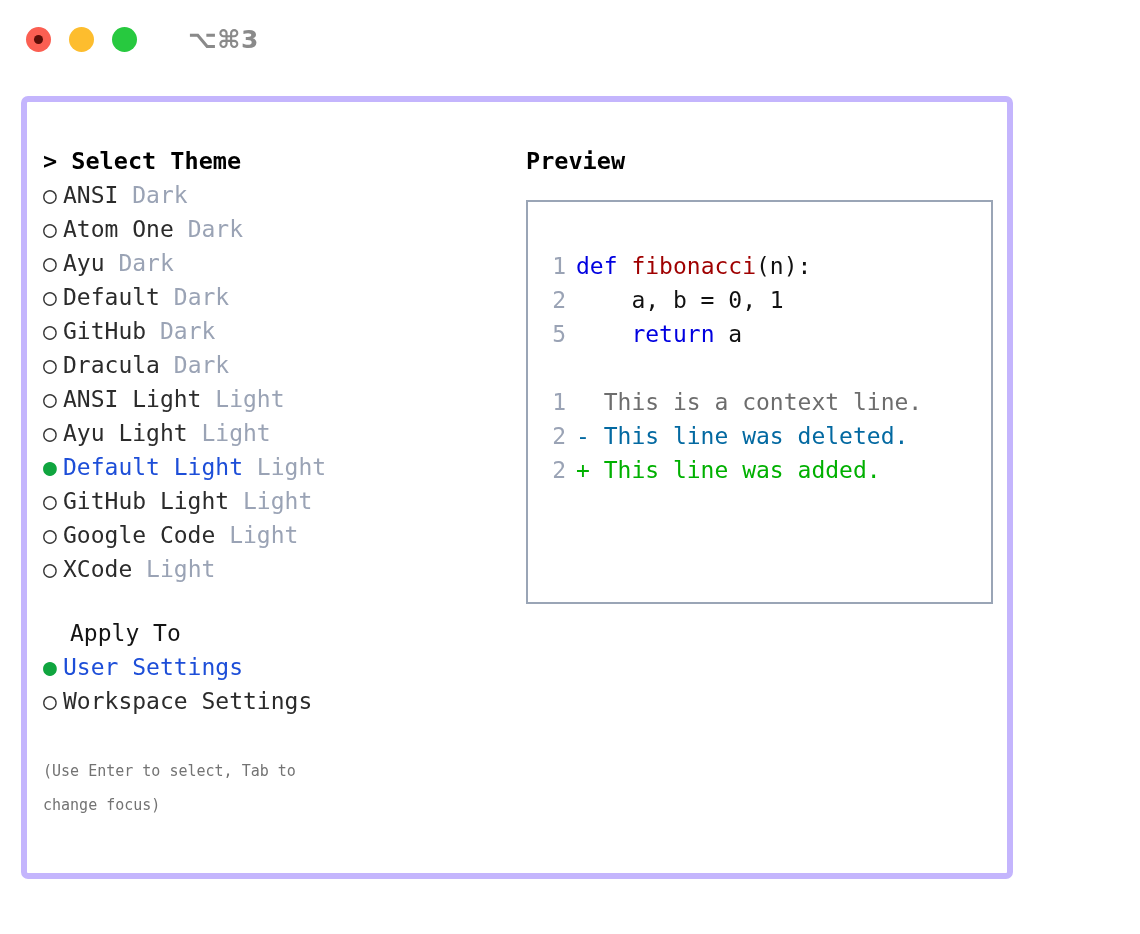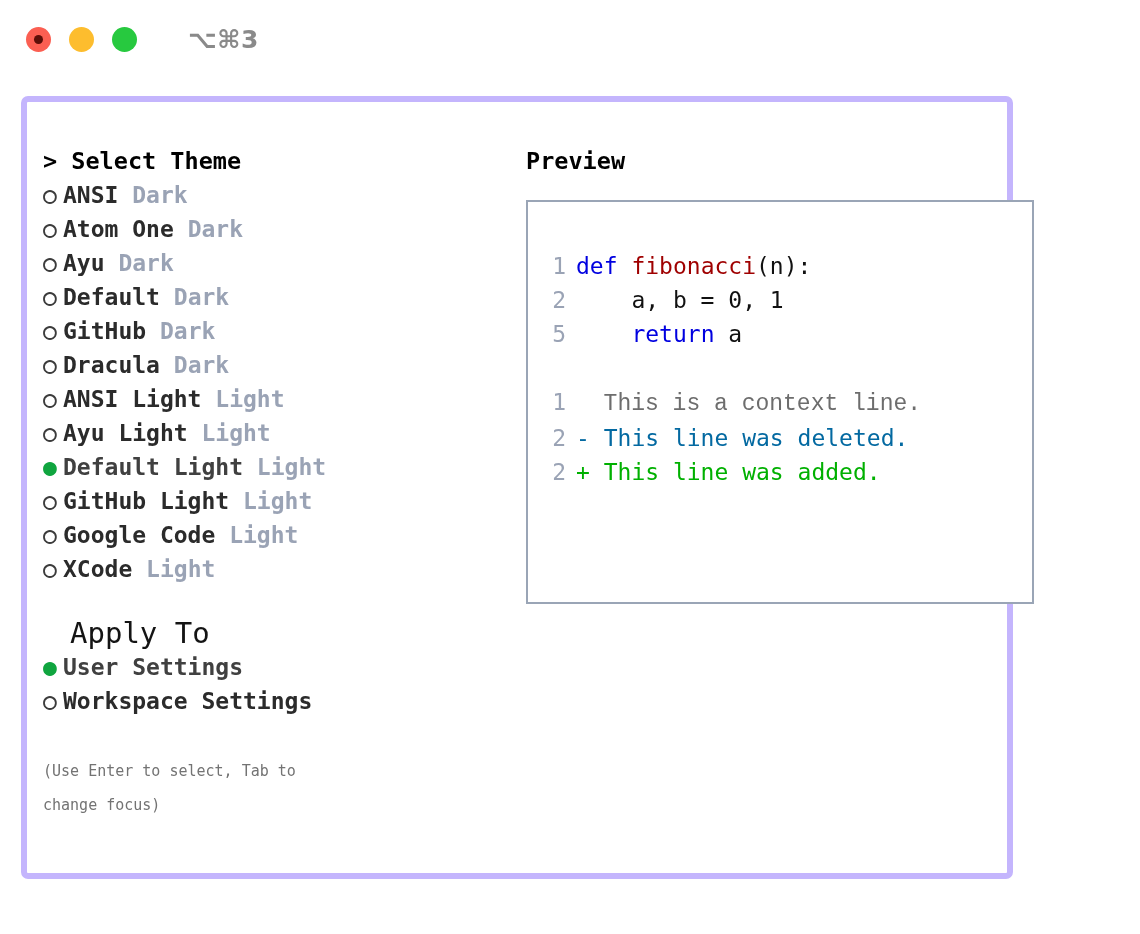--- a/index.html
+++ b/index.html
@@ -94,47 +94,46 @@
     left: 16px;
     top: 42px;
     width: 440px;
   }
 
   .row {
     font-size: 23px;
     line-height: 34px;
     white-space: pre;
     color: #222222;
-    font-weight: bold;
   }
 
   .section-head {
     font-size: 23.5px;
     line-height: 34px;
     font-weight: 700;
     color: #000000;
     white-space: pre;
   }
 
   .bullet {
     display: inline-block;
     width: 20px;
     text-align: left;
   }
   .bullet.off { color: #3b3b3b; }
   .bullet.on  { color: #10a53f; }
 
   .name        { color: #2b2b2b; }
-  .name.sel    { color: #404040; }
+  .name.sel    { color: #1d4ed8; }
   .variant     { color: #9aa3b5; }
   .gap-md { height: 30px; }
   .gap-lg { height: 36px; }
 
   .apply-head {
-    font-size: 29px;
+    font-size: 23px;
     line-height: 34px;
     color: #141414;
     white-space: pre;
     padding-left: 27px;
   }
 
   .hint {
     font-size: 15px;
     line-height: 34px;
     color: #737373;
@@ -153,21 +152,21 @@
   .preview-title {
     font-size: 23.5px;
     font-weight: 700;
     color: #000000;
     line-height: 34px;
     white-space: pre;
   }
 
   .preview-box {
     margin-top: 22px;
-    width: 508px;
+    width: 467px;
     height: 404px;
     border: 2px solid #9aa5b6;
     box-sizing: border-box;
     background: #ffffff;
     position: relative;
   }
 
   .code-area {
     position: absolute;
     left: 14px;
@@ -187,21 +186,21 @@
     text-align: right;
     color: #9aa3b5;
     margin-right: 10px;
   }
   .kw    { color: #0000e0; }
   .fn    { color: #9f0000; }
   .plain { color: #111111; }
 
   .blankline { height: 34px; }
 
-  .ctx   { color: #6d6d6d; font-family: Liberation Mono, monospace; }
+  .ctx   { color: #6d6d6d; }
   .del   { color: #0369a1; }
   .add   { color: #00b000; }
 </style>
 </head>
 <body>
 
 <div id="app">
 
   <div class="titlebar">
     <div class="dots">

